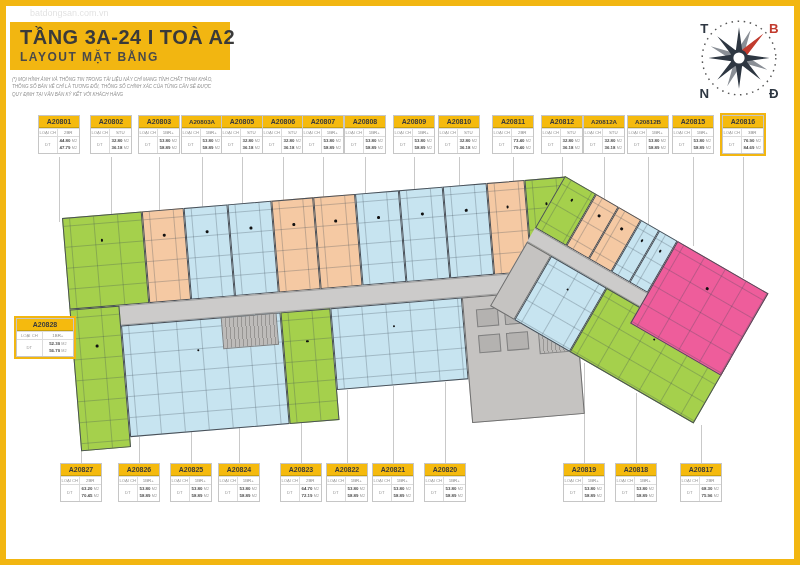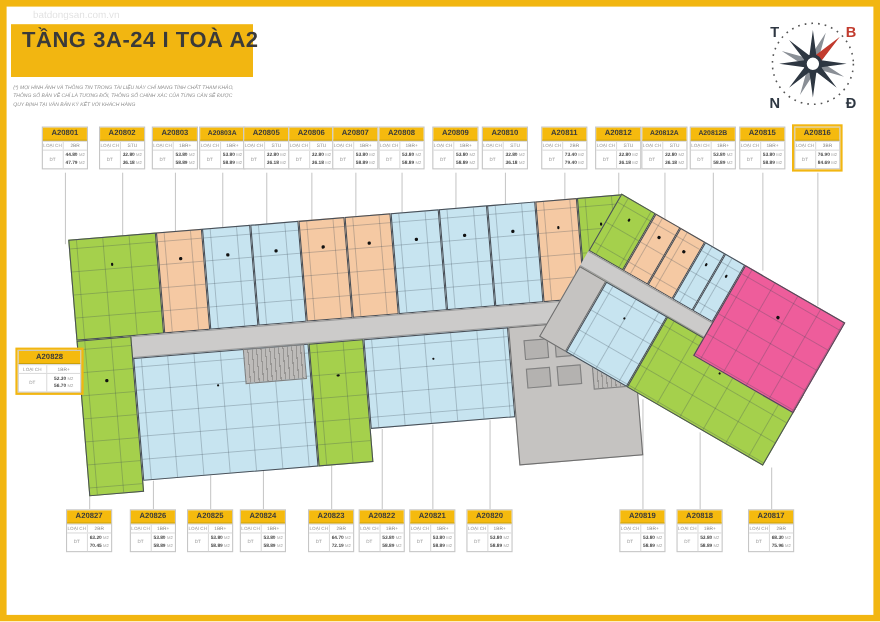--- a/index.html
+++ b/index.html
@@ -59,20 +59,21 @@
          repeating-linear-gradient(90deg,#bdbbb9 0 3px,#979593 3px 4px);}
 </style>
 </head>
 <body>
 
 <div class="frame"></div>
 <div class="watermark">batdongsan.com.vn</div>
 
 <div class="hdrbox">
   <div class="t1">TẦNG 3A-24 I TOÀ A2</div>
+  <div class="t2">LAYOUT MẶT BẰNG</div>
 </div>
 
 <div class="disc">
   <div>(*) MỌI HÌNH ẢNH VÀ THÔNG TIN TRONG TÀI LIỆU NÀY CHỈ MANG TÍNH CHẤT THAM KHẢO,</div>
   <div>THÔNG SỐ BẢN VẼ CHỈ LÀ TƯƠNG ĐỐI, THÔNG SỐ CHÍNH XÁC CỦA TỪNG CĂN SẼ ĐƯỢC</div>
   <div>QUY ĐỊNH TẠI VĂN BẢN KÝ KẾT VỚI KHÁCH HÀNG</div>
 </div>
 
 <svg class="compass" width="92" height="92" viewBox="0 0 90 90">
   <circle cx="45" cy="45" r="36" fill="none" stroke="#555" stroke-width="1.4" stroke-dasharray="1.5 4.5"></circle>

